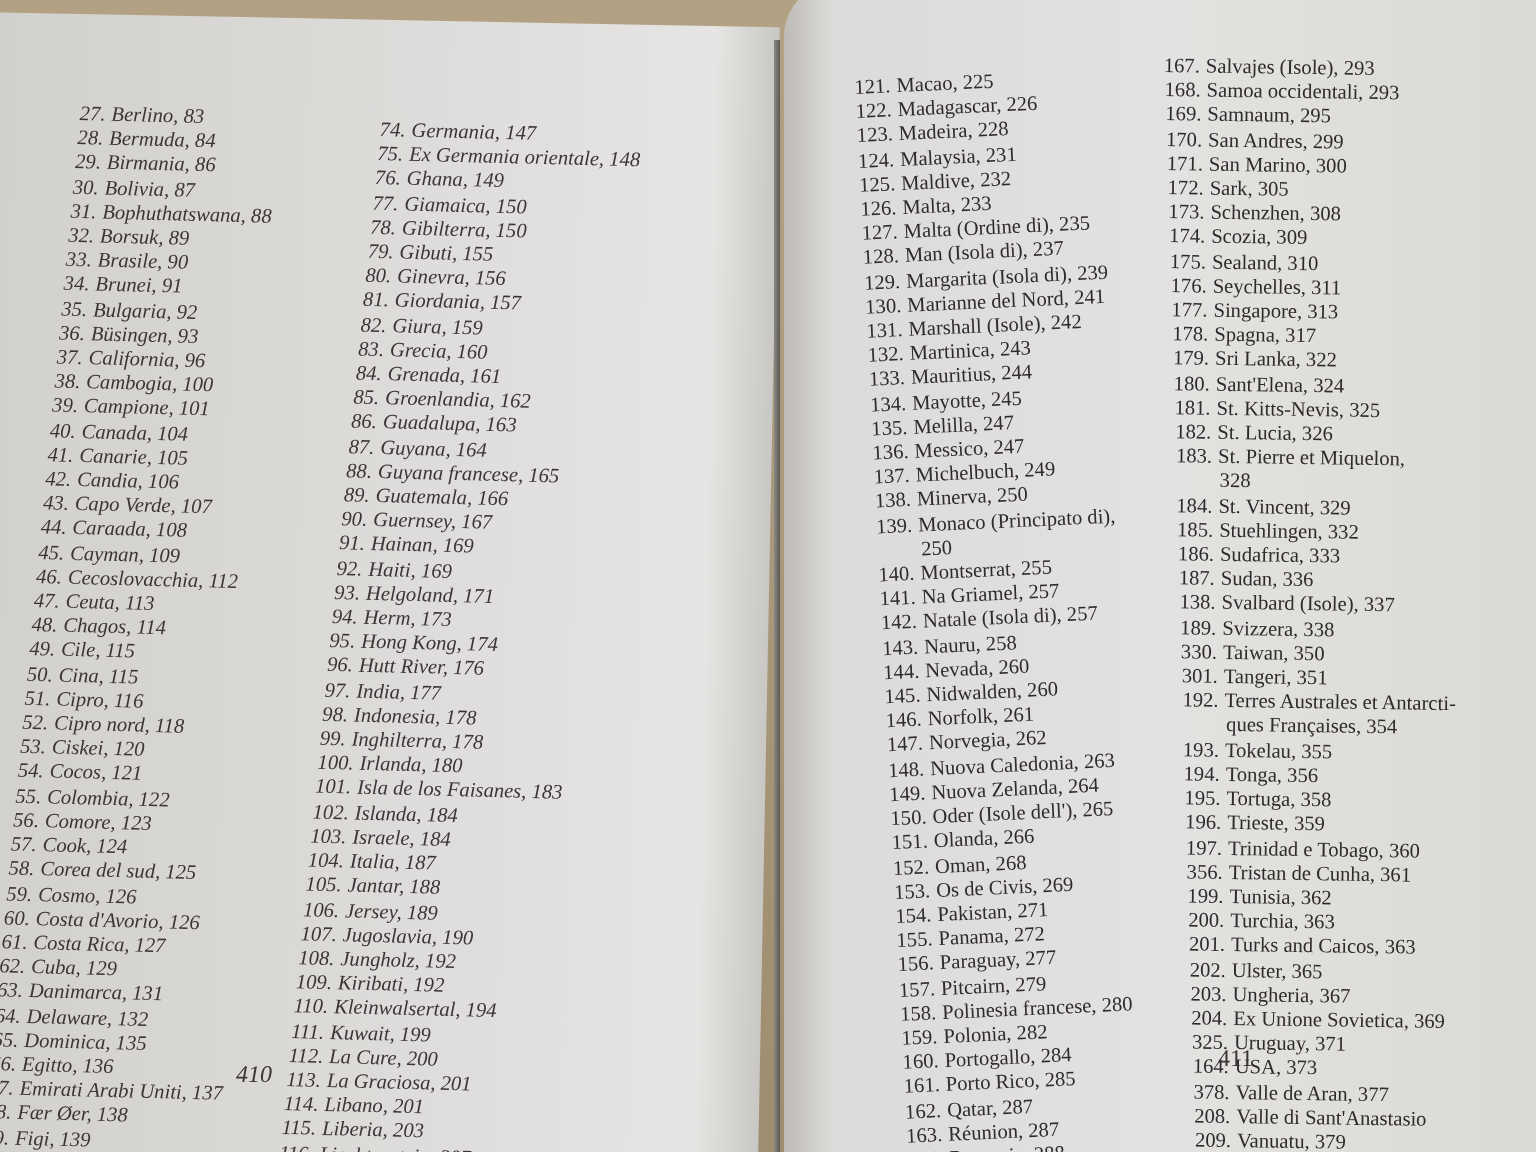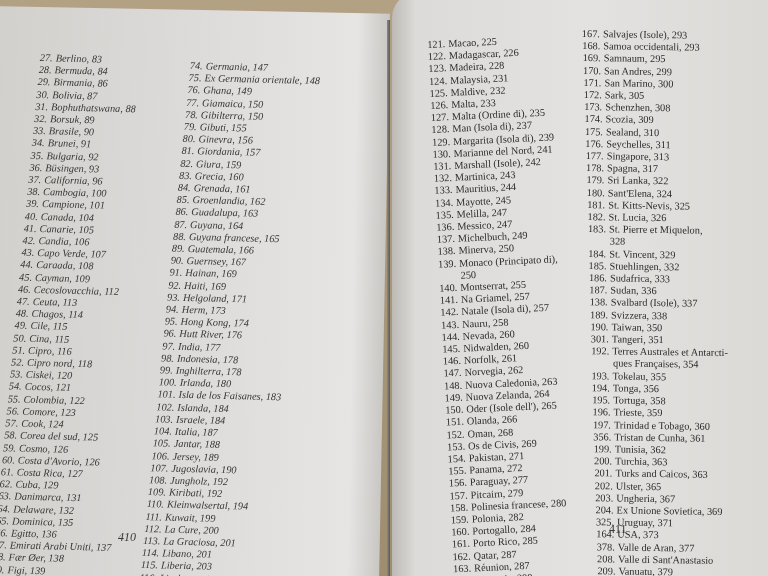--- a/index.html
+++ b/index.html
@@ -209,21 +209,21 @@
     <span class="entry" style="margin-left: 7.7px;"><span class="num">181.</span><span>St. Kitts-Nevis, 325</span></span>
     <span class="entry" style="margin-left: 8.25px;"><span class="num">182.</span><span>St. Lucia, 326</span></span>
     <span class="entry" style="margin-left: 8.8px;"><span class="num">183.</span><span>St. Pierre et Miquelon,</span></span>
     <span class="entry indent-cont" style="margin-left: 8.8px;">328</span>
     <span class="entry" style="margin-left: 9.35px;"><span class="num">184.</span><span>St. Vincent, 329</span></span>
     <span class="entry" style="margin-left: 9.9px;"><span class="num">185.</span><span>Stuehlingen, 332</span></span>
     <span class="entry" style="margin-left: 10.45px;"><span class="num">186.</span><span>Sudafrica, 333</span></span>
     <span class="entry" style="margin-left: 11px;"><span class="num">187.</span><span>Sudan, 336</span></span>
     <span class="entry" style="margin-left: 11.55px;"><span class="num">138.</span><span>Svalbard (Isole), 337</span></span>
     <span class="entry" style="margin-left: 12.1px;"><span class="num">189.</span><span>Svizzera, 338</span></span>
-    <span class="entry" style="margin-left: 12.65px;"><span class="num">190.</span><span>Taiwan, 350</span></span>
+    <span class="entry" style="margin-left: 12.65px;"><span class="num">330.</span><span>Taiwan, 350</span></span>
     <span class="entry" style="margin-left: 13.2px;"><span class="num">301.</span><span>Tangeri, 351</span></span>
     <span class="entry" style="margin-left: 13.75px;"><span class="num">192.</span><span>Terres Australes et Antarcti-</span></span>
     <span class="entry indent-cont" style="margin-left: 13.75px;">ques Françaises, 354</span>
     <span class="entry" style="margin-left: 14.3px;"><span class="num">193.</span><span>Tokelau, 355</span></span>
     <span class="entry" style="margin-left: 14.85px;"><span class="num">194.</span><span>Tonga, 356</span></span>
     <span class="entry" style="margin-left: 15.4px;"><span class="num">195.</span><span>Tortuga, 358</span></span>
     <span class="entry" style="margin-left: 15.95px;"><span class="num">196.</span><span>Trieste, 359</span></span>
     <span class="entry" style="margin-left: 16.5px;"><span class="num">197.</span><span>Trinidad e Tobago, 360</span></span>
     <span class="entry" style="margin-left: 17.05px;"><span class="num">356.</span><span>Tristan de Cunha, 361</span></span>
     <span class="entry" style="margin-left: 17.6px;"><span class="num">199.</span><span>Tunisia, 362</span></span>

